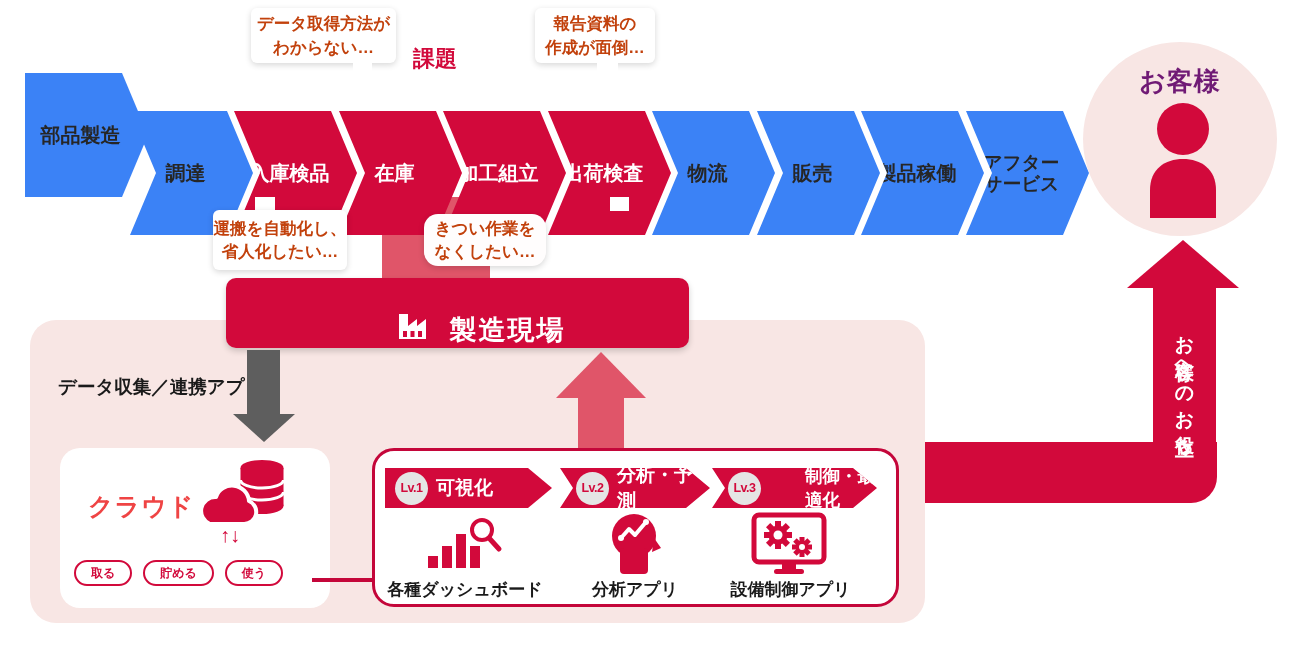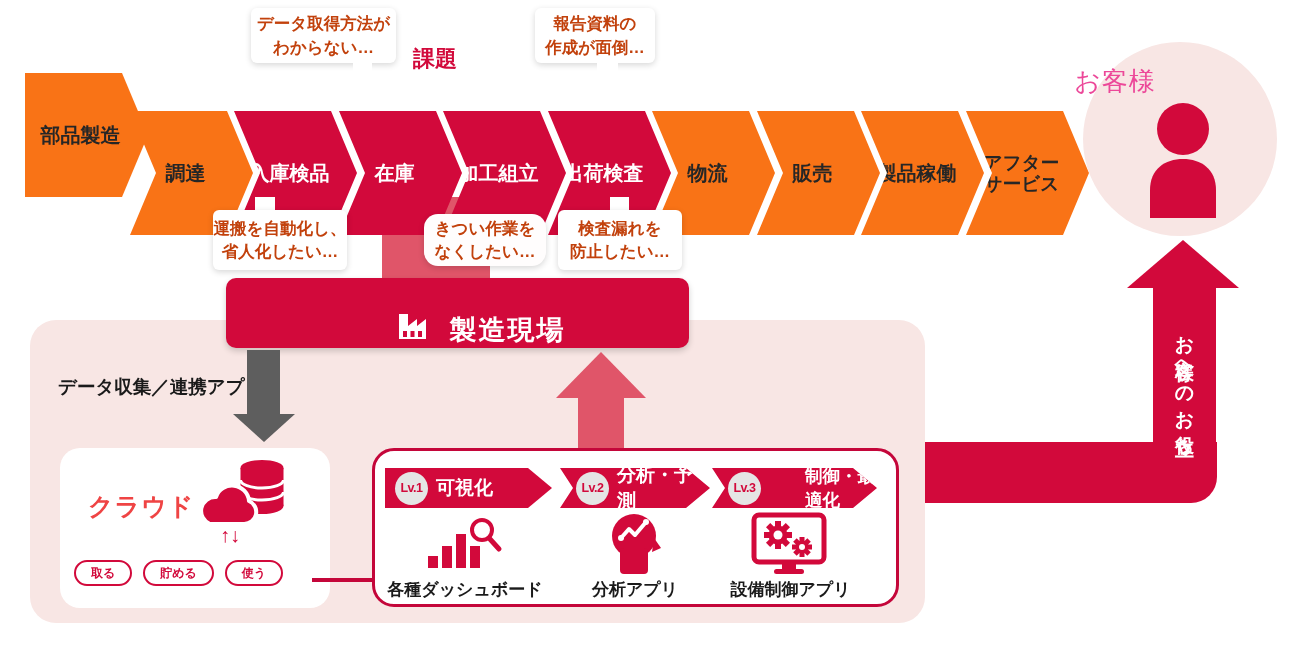--- a/index.html
+++ b/index.html
@@ -6,21 +6,21 @@
   .canvas{position:relative;width:1300px;height:650px;background:#ffffff;overflow:hidden;
           font-family:"Liberation Sans","DejaVu Sans",sans-serif;color:#222;}
   .abs{position:absolute;}
   .pre{white-space:pre-line;}
 
   
   .step{position:absolute;top:73px;width:123px;height:124px;display:flex;align-items:center;justify-content:center;
         font-weight:bold;font-size:20px;text-align:center;line-height:1.15;
         filter:drop-shadow(0 2px 2px rgba(0,0,0,.15));}
   .step .lbl{padding:0 24px 0 12px;}
-  .step.gray{background:#f97316;color:#262626;}
+  .step.gray{background:#3b82f6;color:#262626;}
   .step.red{background:#d2093b;color:#ffffff;}
   .step.first{clip-path:polygon(0 0,97px 0,123px 50%,97px 100%,0 100%);}
   .step.mid{clip-path:polygon(0 0,97px 0,123px 50%,97px 100%,0 100%,26px 50%);margin-top:38px;}
   .step.small .lbl{font-size:18.5px;}
 
   
   .bubble{position:absolute;background:#ffffff;border-radius:6px;box-shadow:0 2px 6px rgba(0,0,0,.16);
           display:flex;align-items:center;justify-content:center;text-align:center;
           font-weight:bold;font-size:16.5px;line-height:1.4;color:#c2410c;}
   .bubble.round{border-radius:14px;background:#fffdfd;}
@@ -76,22 +76,22 @@
   
   .h-band{position:absolute;left:925px;top:442px;width:292px;height:61px;background:#d2093b;border-radius:0 0 26px 0;}
   .v-shaft{position:absolute;left:1153px;top:286px;width:63px;height:160px;background:#d2093b;}
   .v-head{position:absolute;left:1127px;top:240px;width:0;height:0;
           border-left:56px solid transparent;border-right:56px solid transparent;border-bottom:48px solid #d2093b;}
   .v-text{position:absolute;left:1153px;top:292px;width:63px;height:186px;display:flex;align-items:center;justify-content:center;
           writing-mode:vertical-rl;text-orientation:upright;color:#fff;font-weight:bold;font-size:19px;letter-spacing:2px;}
 
   
   .customer-circle{position:absolute;left:1083px;top:42px;width:194px;height:194px;border-radius:50%;background:#f8e6e4;}
-  .customer-label{position:absolute;left:1018px;top:64px;width:194px;text-align:center;
-                  color:#ec4899;font-weight:normal;font-size:26px;letter-spacing:1px;}
+  .customer-label{position:absolute;left:1083px;top:64px;width:194px;text-align:center;
+                  color:#701a75;font-weight:bold;font-size:26px;letter-spacing:1px;}
 </style>
 </head>
 <body>
 
 <div class="canvas">
 
   <div class="band"></div>
 
   <div>
     <div class="step gray first" style="left:25px">
@@ -135,22 +135,20 @@
   <div class="bubble pre" style="left:535px;top:8px;width:120px;height:55px;">報告資料の
 作成が面倒…</div>
   <div class="tail" style="left:597px;top:62px;width:21px;height:13px;"></div>
 
   <div class="tail" style="left:255px;top:197px;width:20px;height:14px;"></div>
   <div class="bubble round pre" style="left:424px;top:214px;width:122px;height:52px;">きつい作業を
 なくしたい…</div>
   <div class="bubble pre" style="left:213px;top:210px;width:134px;height:60px;">運搬を自動化し、
 省人化したい…</div>
   <div class="tail" style="left:610px;top:197px;width:19px;height:14px;"></div>
-  <div class="bubble pre" style="left:558px;top:210px;width:124px;height:60px;">検査漏れを
-防止したい…</div>
 
   <div class="panel"></div>
   <div class="section-label">データ収集／連携アプリ</div>
 
   <div class="banner">
     <span>
       <svg width="42" height="40" viewBox="0 0 42 38">
         <path d="M5,34 L5,9 L14,9 L14,21 L23,14 L23,21 L32,14 L32,34 Z" fill="#ffffff"></path>
         <rect x="9" y="26" width="4" height="6" fill="#d2093b"></rect>
         <rect x="16.5" y="26" width="4" height="6" fill="#d2093b"></rect>

